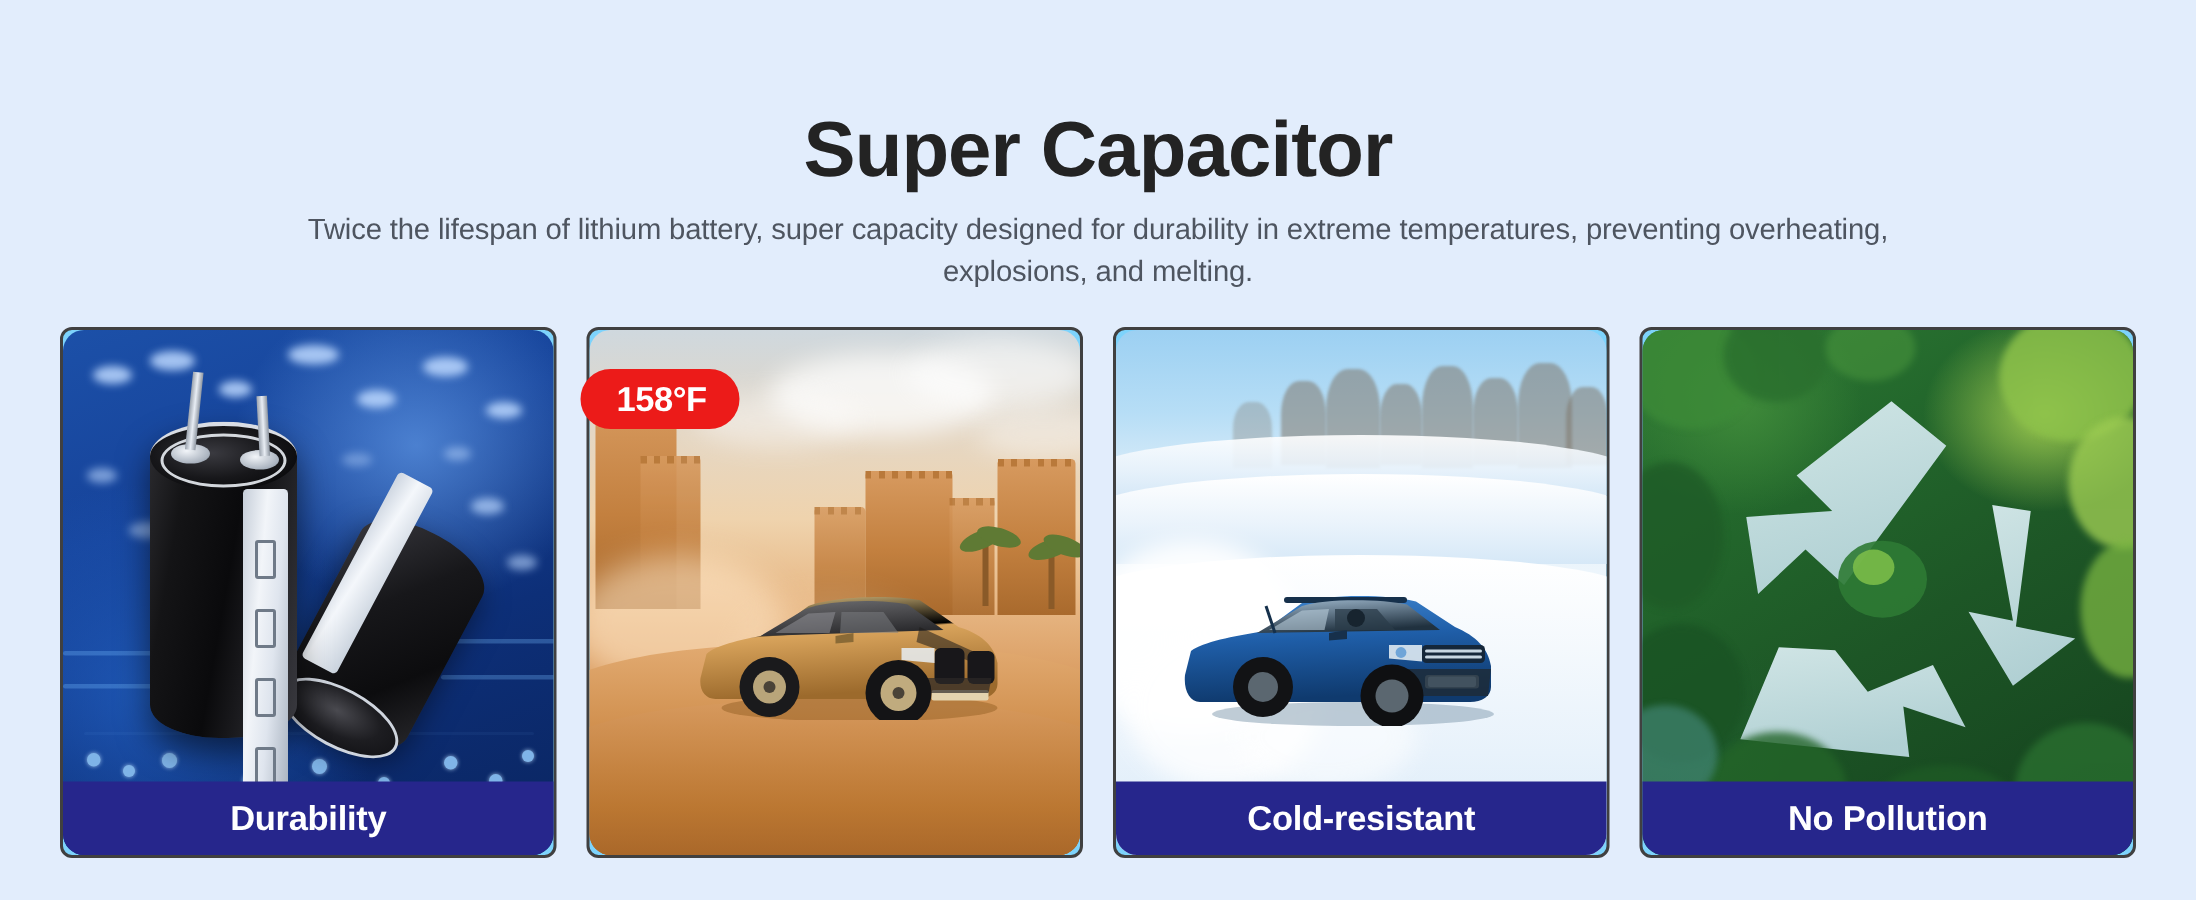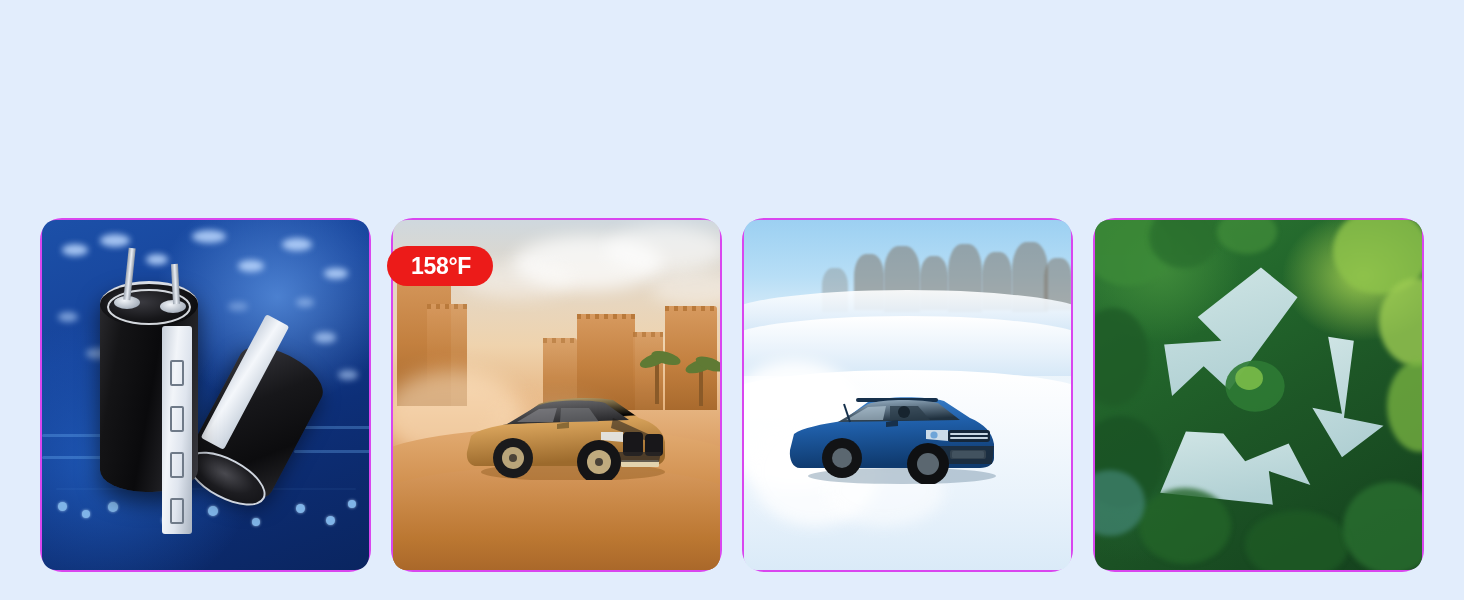--- a/index.html
+++ b/index.html
@@ -54,23 +54,23 @@
     width: 1384px;
     height: 356px;
     display: flex;
     justify-content: space-between;
   }
 
   .card {
     position: relative;
     width: 331px;
     height: 354px;
-    border-radius: 22px;
-    border: 2px solid #d946ef;
-    background: #7f1d1d;
+    border-radius: 8px;
+    border: 2px solid #404040;
+    background: #7dd3fc;
     overflow: visible;
   }
 
   .card-clip {
     position: absolute;
     inset: 0;
     border-radius: 14px;
     overflow: hidden;
   }
 
@@ -237,20 +237,22 @@
   }
   .canopy { position:absolute; border-radius:50%; filter: blur(2.5px); }
   .recycle-svg { position:absolute; left:0; top:0; width:100%; height:100%; }
 </style>
 </head>
 <body>
 
 <div class="banner">
 
   <div class="header">
+    <h1 class="page-title">Super Capacitor</h1>
+    <p class="page-subtitle">Twice the lifespan of lithium battery, super capacity designed for durability in extreme temperatures, preventing overheating, explosions, and melting.</p>
   </div>
 
   <div class="cards">
 
     <div class="card">
       <div class="card-clip">
         <div class="card-image pcb">
 
           <div class="pcb-blur" style="left:20px;  top:24px;  width:26px; height:12px;"></div>
           <div class="pcb-blur" style="left:58px;  top:14px;  width:30px; height:13px;"></div>
@@ -297,20 +299,21 @@
               <div class="cap-band-slot" style="top:126px;"></div>
               <div class="cap-band-slot" style="top:172px;"></div>
             </div>
           </div>
           <div class="cap-pin-base" style="left:72px;  top:76px;"></div>
           <div class="cap-pin-base" style="left:118px; top:80px;"></div>
           <div class="cap-pin" style="left:84px;  top:28px; height:52px; transform:rotate(6deg);"></div>
           <div class="cap-pin" style="left:130px; top:44px; height:40px; transform:rotate(-3deg);"></div>
         </div>
       </div>
+      <div class="card-label">Durability</div>
     </div>
 
     <div class="card">
       <div class="card-clip">
         <div class="card-image desert">
 
           <div class="sky-cloud" style="left:120px; top:16px;  width:150px; height:54px;"></div>
           <div class="sky-cloud" style="left:212px; top:6px;   width:120px; height:46px; opacity:.8;"></div>
           <div class="sky-cloud" style="left:70px;  top:42px;  width:110px; height:36px; opacity:.55;"></div>
           <div class="sky-cloud" style="left:258px; top:52px;  width:90px;  height:34px; opacity:.5;"></div>
@@ -446,20 +449,21 @@
             <circle cx="60" cy="70" r="10" fill="#5b6770"></circle>
             <circle cx="146" cy="76" r="21" fill="#0f1012"></circle>
             <circle cx="146" cy="76" r="11" fill="#5b6770"></circle>
 
             <path d="M104 34 L116 32 L116 38 L104 39 Z" fill="#17304b"></path>
 
             <path d="M68 34 L62 16" stroke="#15304b" stroke-width="2" fill="none"></path>
           </svg>
         </div>
       </div>
+      <div class="card-label">Cold-resistant</div>
     </div>
 
     <div class="card">
       <div class="card-clip">
         <div class="card-image forest">
 
           <svg class="recycle-svg" viewBox="0 0 331 354">
             <defs>
               <linearGradient id="water" x1="0" y1="0" x2="0.3" y2="1">
                 <stop offset="0%" stop-color="#d9ecef"></stop>
@@ -482,16 +486,17 @@
           <div class="canopy" style="left:292px; top:140px; width:66px;  height:92px; background:#7bb642; opacity:.75;"></div>
           <div class="canopy" style="left:-18px; top:88px;  width:72px;  height:98px; background:#1f5b27; opacity:.8;"></div>
           <div class="canopy" style="left:-16px; top:196px; width:84px;  height:92px; background:#1a5324; opacity:.82;"></div>
           <div class="canopy" style="left:44px;  top:268px; width:92px;  height:76px; background:#236428; opacity:.8;"></div>
           <div class="canopy" style="left:150px; top:290px; width:104px; height:70px; background:#1e5a25; opacity:.8;"></div>
           <div class="canopy" style="left:248px; top:262px; width:96px;  height:92px; background:#2a7030; opacity:.78;"></div>
           <div class="canopy" style="left:-20px; top:250px; width:70px;  height:66px; background:#58a0a0; opacity:.45;"></div>
           <div class="canopy" style="left:122px; top:-10px; width:60px;  height:44px; background:#47933c; opacity:.6;"></div>
         </div>
       </div>
+      <div class="card-label">No Pollution</div>
     </div>
 
   </div>
 </div>
 
 </body></html>

